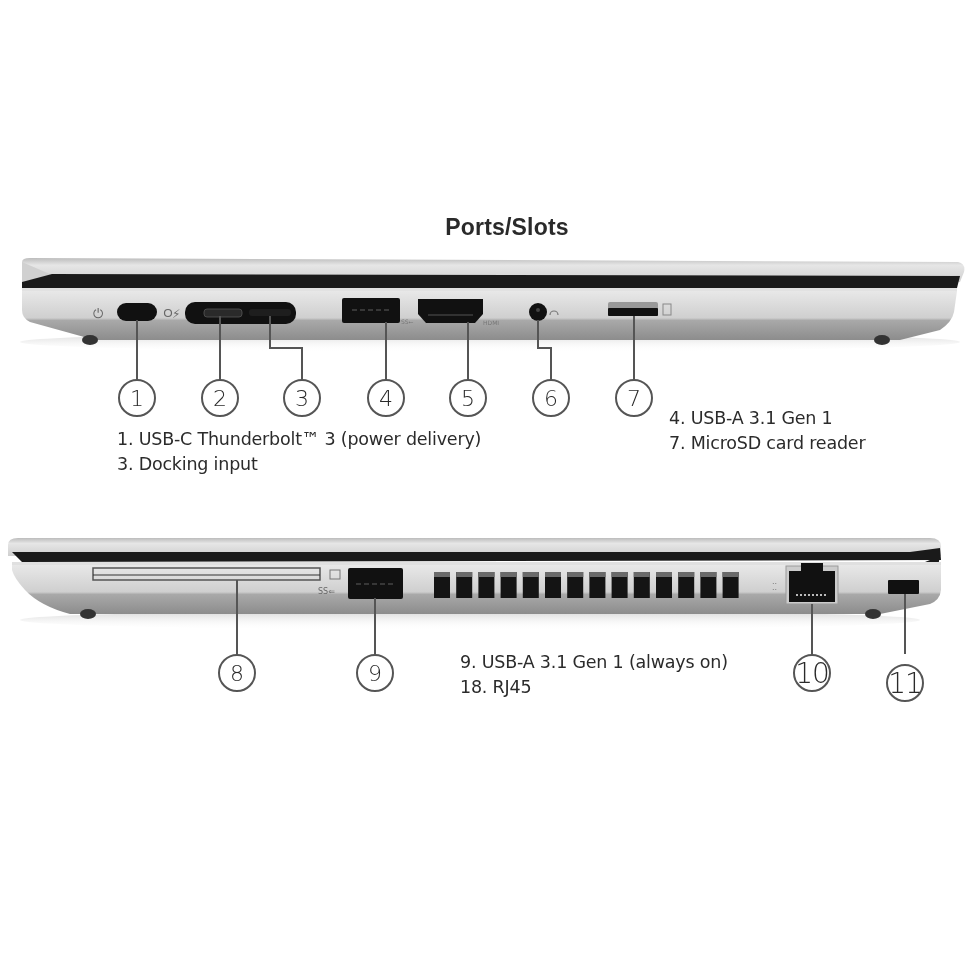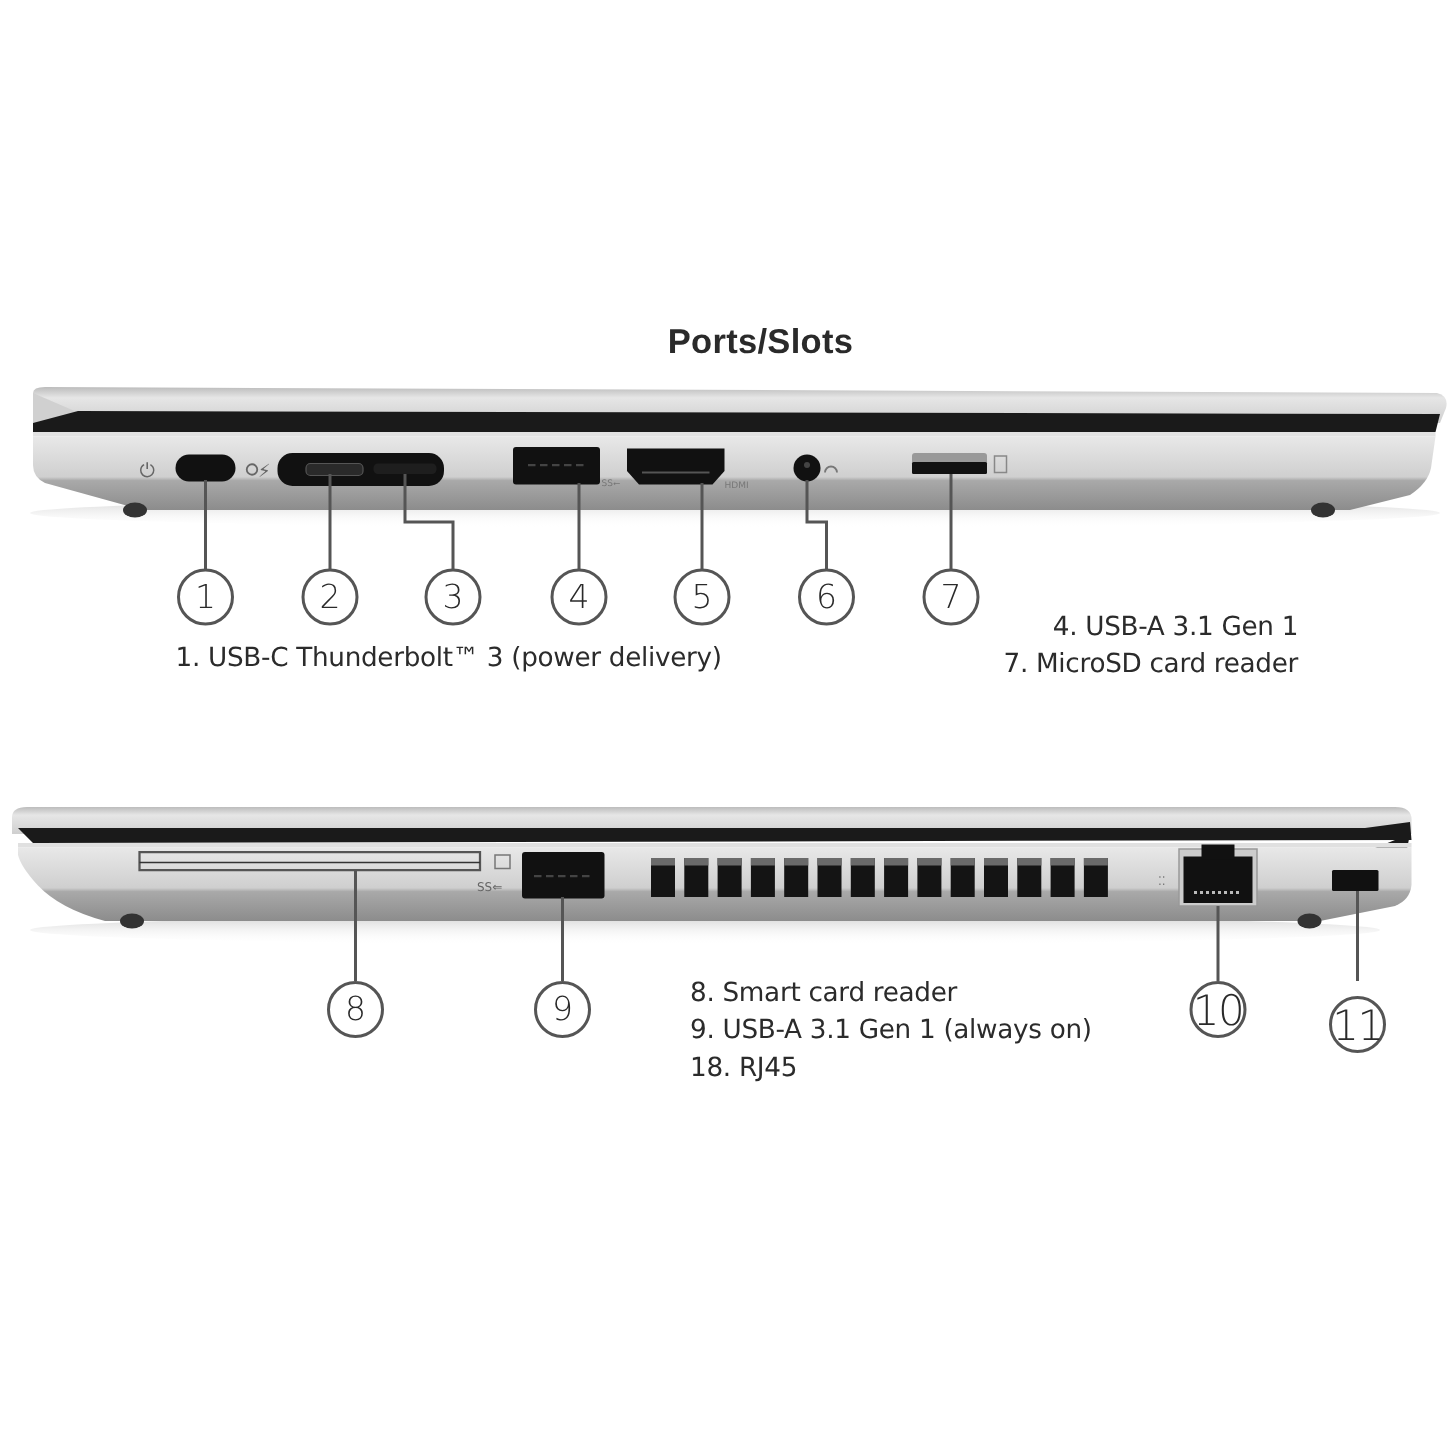--- a/index.html
+++ b/index.html
@@ -165,28 +165,28 @@
 <div class="callout" style="left:118px;top:379px;">1</div>
 <div class="callout" style="left:201px;top:379px;">2</div>
 <div class="callout" style="left:283px;top:379px;">3</div>
 <div class="callout" style="left:367px;top:379px;">4</div>
 <div class="callout" style="left:449px;top:379px;">5</div>
 <div class="callout" style="left:532px;top:379px;">6</div>
 <div class="callout" style="left:615px;top:379px;">7</div>
 
 <div class="legend" style="left:117px;top:427px;">
   <div>1. USB-C Thunderbolt™ 3 (power delivery)</div>
+  <div>3. Docking input</div>
 </div>
-<div class="legend" style="left:669px;top:406px;text-align:right;">
+<div class="legend" style="left:669px;top:406px;">
   <div>4. USB-A 3.1 Gen 1</div>
   <div>7. MicroSD card reader</div>
 </div>
 
 <div class="callout" style="left:218px;top:654px;">8</div>
 <div class="callout" style="left:356px;top:654px;">9</div>
 <div class="callout small" style="left:793px;top:654px;">10</div>
 <div class="callout small" style="left:886px;top:628px;margin-top:36px;">11</div>
 
 <div class="legend" style="left:460px;top:650px;">
-  <div>8. Smart card reader</div>
   <div>9. USB-A 3.1 Gen 1 (always on)</div>
   <div>18. RJ45</div>
 </div>
 
 </body></html>

